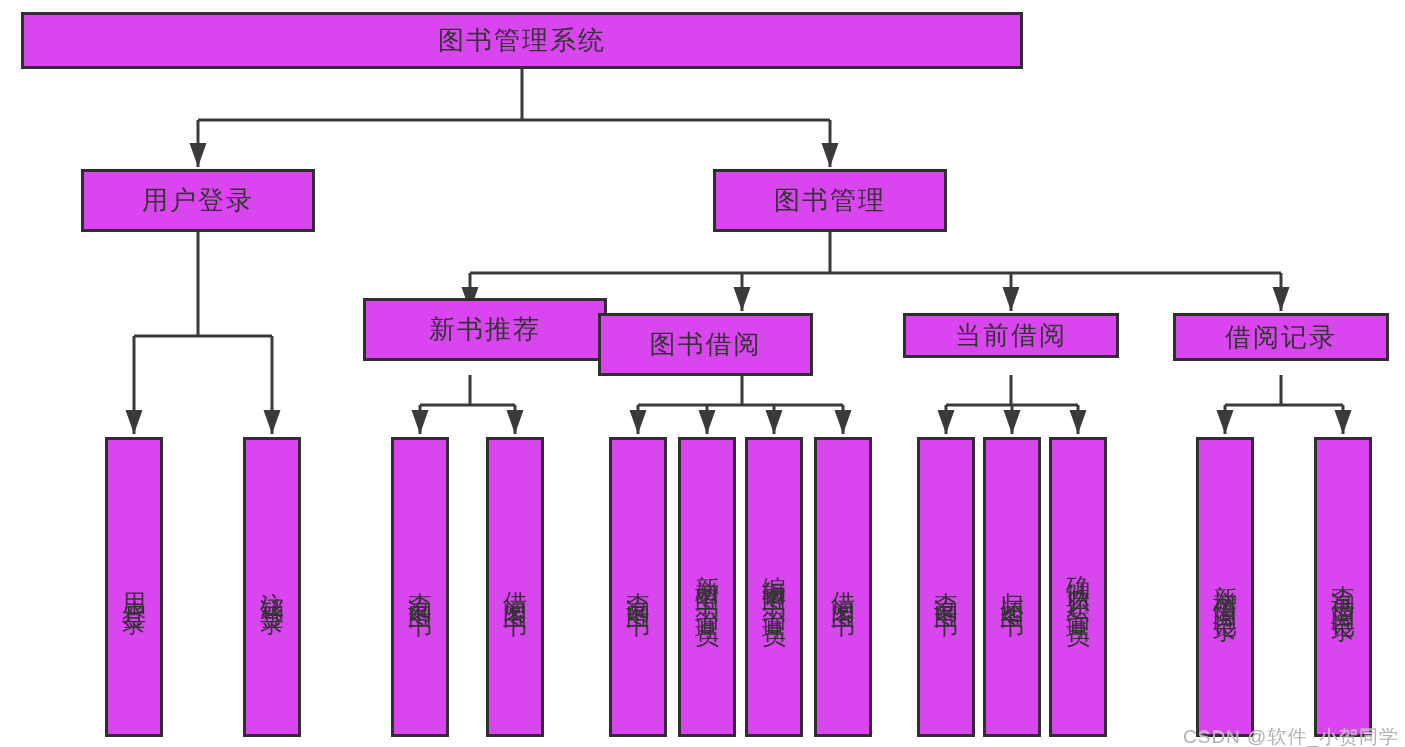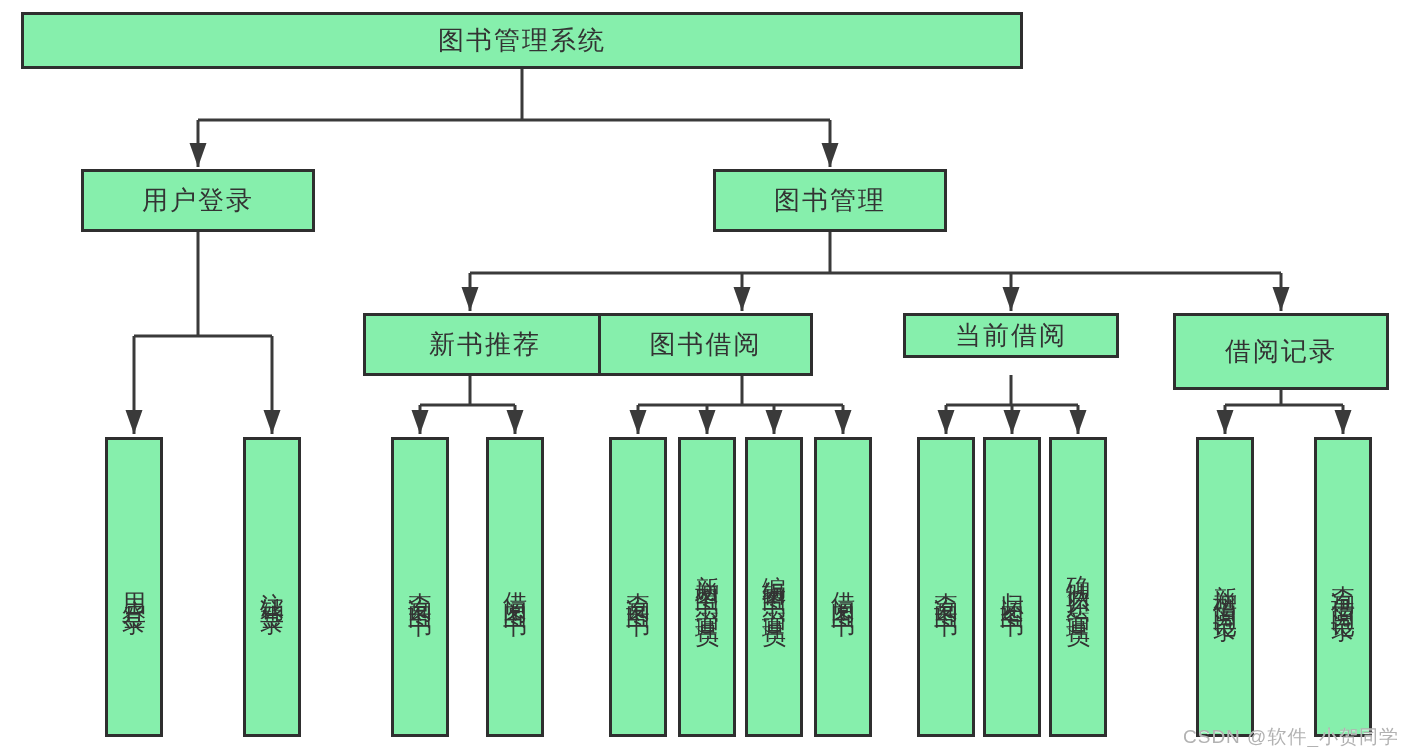--- a/index.html
+++ b/index.html
@@ -5,21 +5,21 @@
   :root{
     --line:#3a3a3a; --border:#2f2f2f; --text:#333333; --bg:#ffffff; --wm:#b2b2b2;
   }
   html,body{margin:0;padding:0;background:var(--bg);}
   .stage{
     position:relative; width:1405px; height:747px; background:var(--bg);
     font-family:"Liberation Sans", sans-serif; overflow:hidden;
   }
   .connectors{position:absolute;left:0;top:0;width:1405px;height:747px;}
   .box{
-    position:absolute; box-sizing:border-box; background:#86efac;
+    position:absolute; box-sizing:border-box; background:#d946ef;
     border:3px solid var(--border); color:var(--text);
     display:flex; align-items:center; justify-content:center;
   }
   .hbox{font-size:26px; letter-spacing:2px; white-space:nowrap;}
   .vbox{
     writing-mode:vertical-rl; text-orientation:mixed;
     font-size:24px; letter-spacing:7px; line-height:1;
   }
   .vbox span{display:block;}
   .watermark{
@@ -76,30 +76,30 @@
     <span>图书管理系统</span>
   </div>
 
   <div class="box hbox" style="left:81px;top:169px;width:234px;height:63px;">
     <span>用户登录</span>
   </div>
   <div class="box hbox" style="left:713px;top:169px;width:234px;height:63px;">
     <span>图书管理</span>
   </div>
 
-  <div class="box hbox" style="left:363px;top:313px;width:244px;height:63px;">
+  <div class="box hbox" style="left:363px;top:298px;width:244px;height:63px;">
     <span>新书推荐</span>
   </div>
   <div class="box hbox" style="left:598px;top:313px;width:215px;height:63px;">
     <span>图书借阅</span>
   </div>
   <div class="box hbox" style="left:903px;top:313px;width:216px;height:45px;">
     <span>当前借阅</span>
   </div>
-  <div class="box hbox" style="left:1173px;top:313px;width:216px;height:77px;">
+  <div class="box hbox" style="left:1173px;top:313px;width:216px;height:48px;">
     <span>借阅记录</span>
   </div>
 
   <div class="box vbox" style="left:105px;top:437px;width:58px;height:300px;">
     <span>用户登录</span>
   </div>
   <div class="box vbox" style="left:243px;top:437px;width:58px;height:300px;">
     <span>注销登录</span>
   </div>
 

